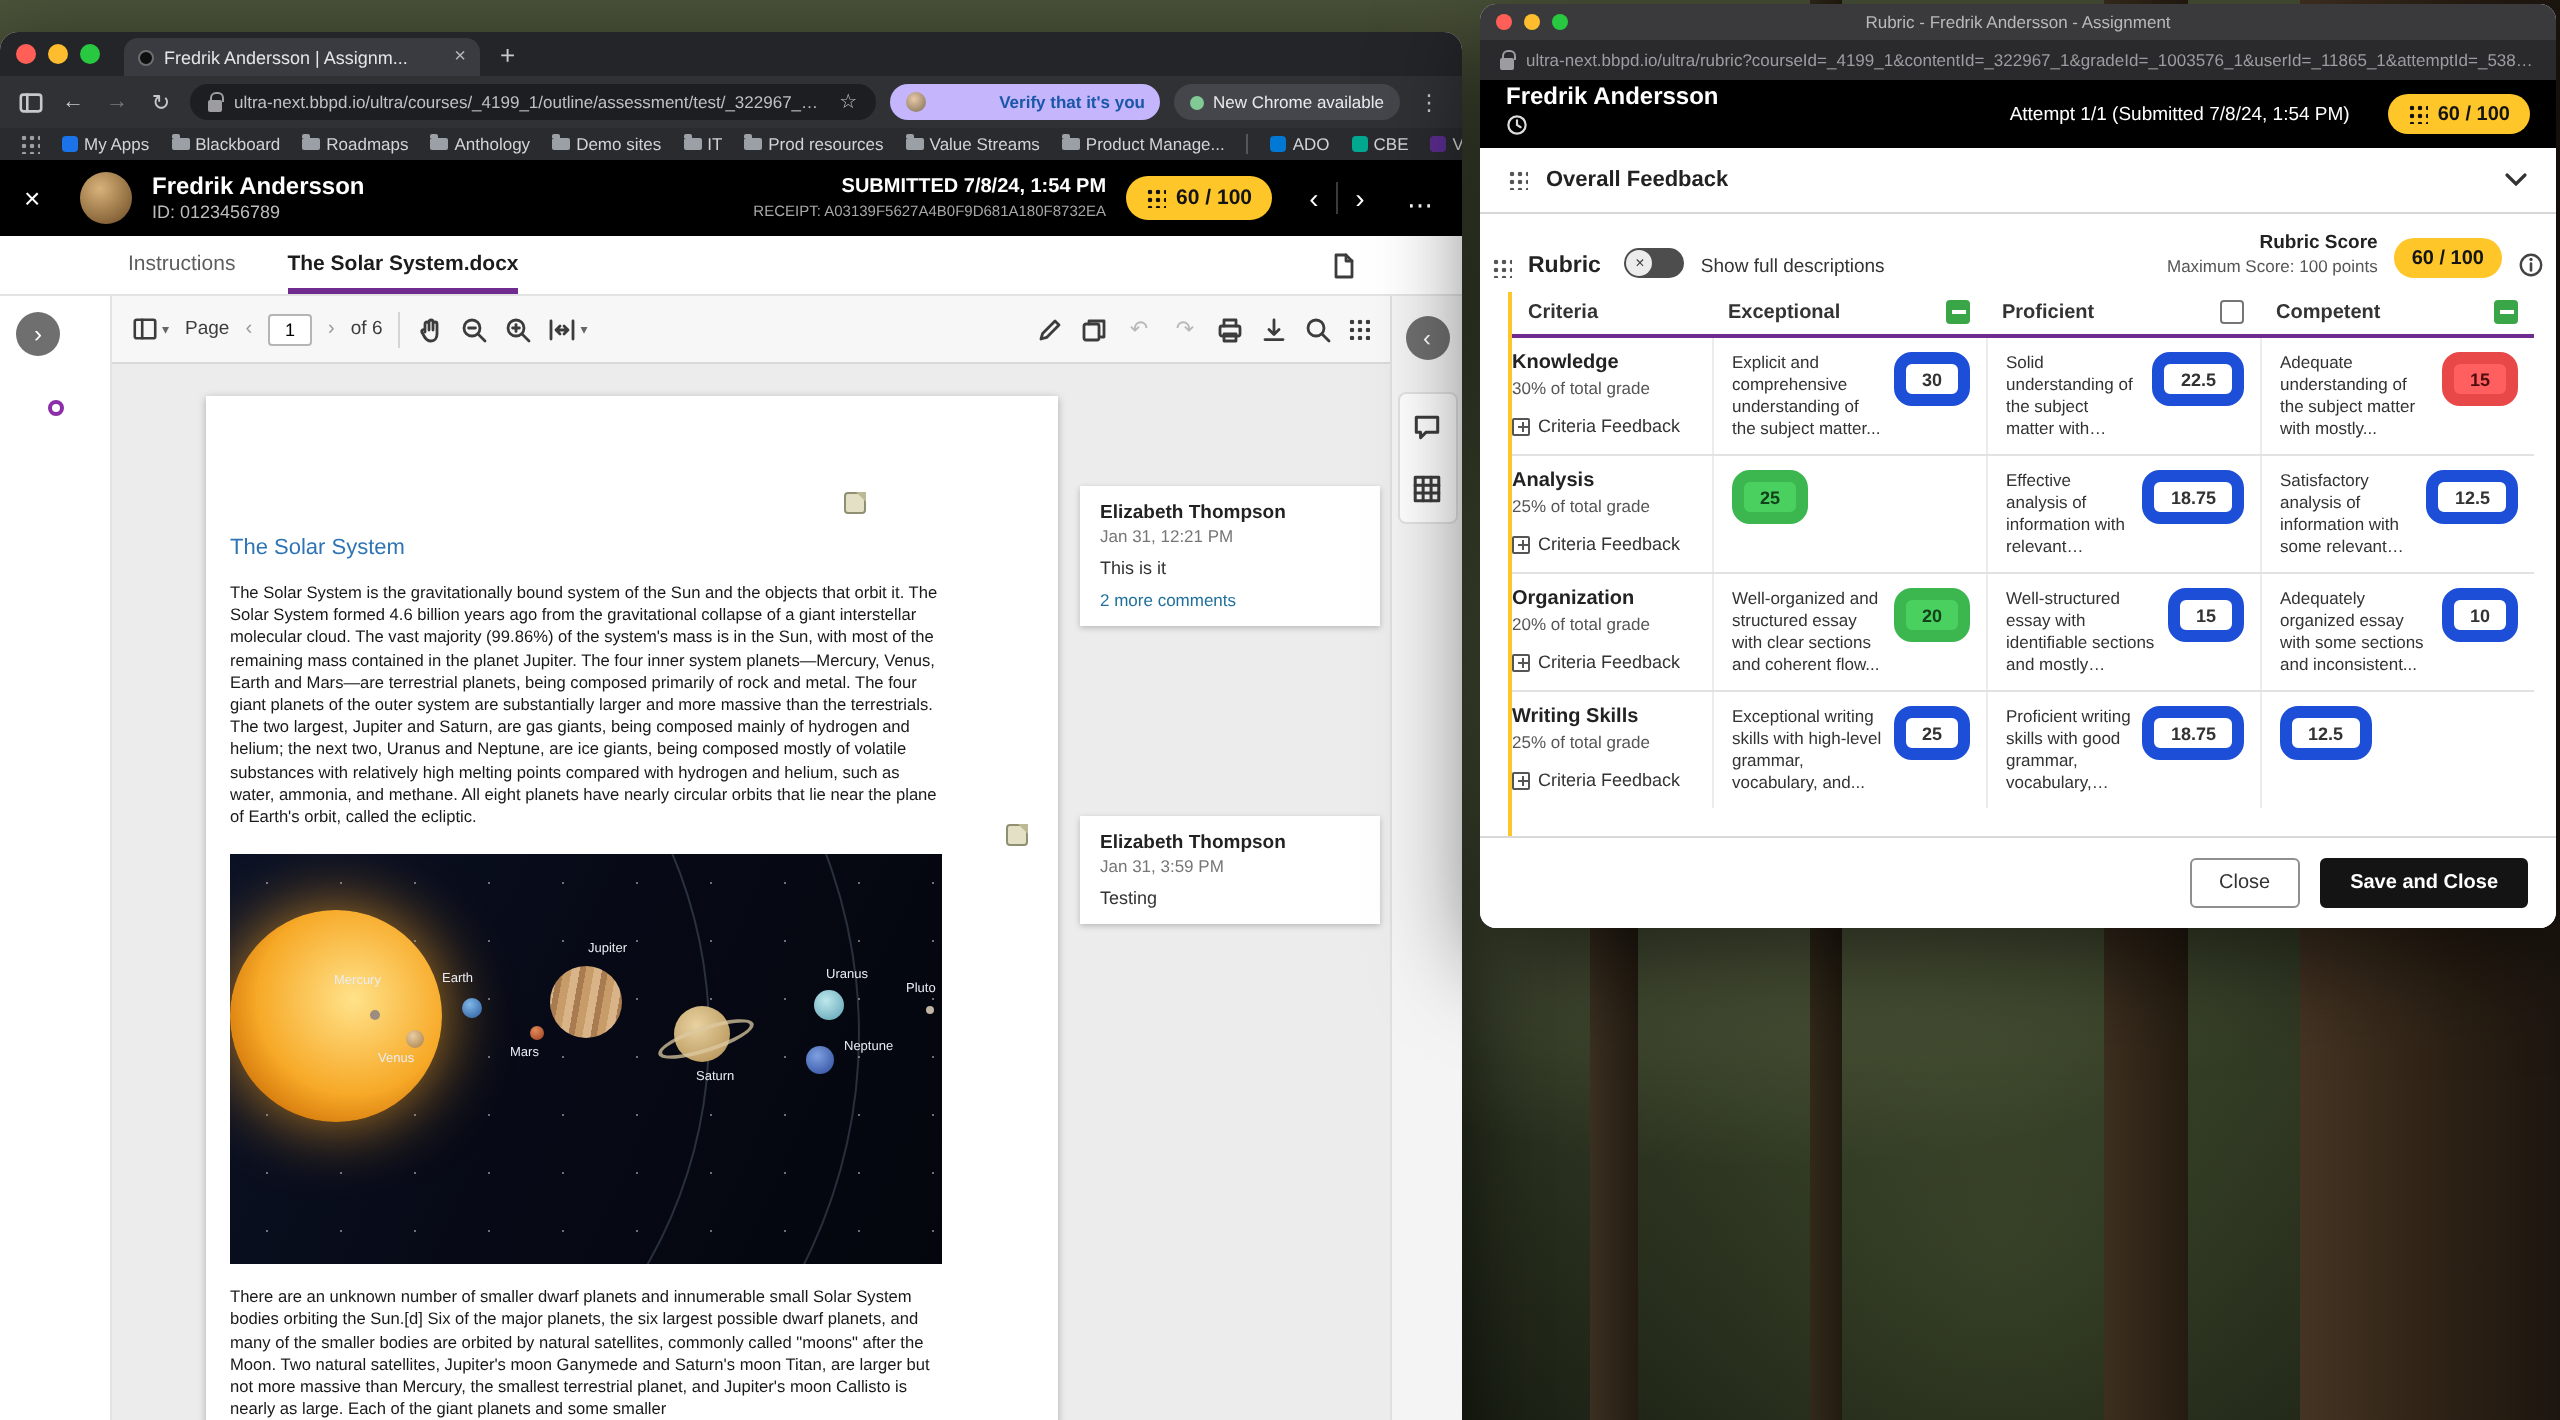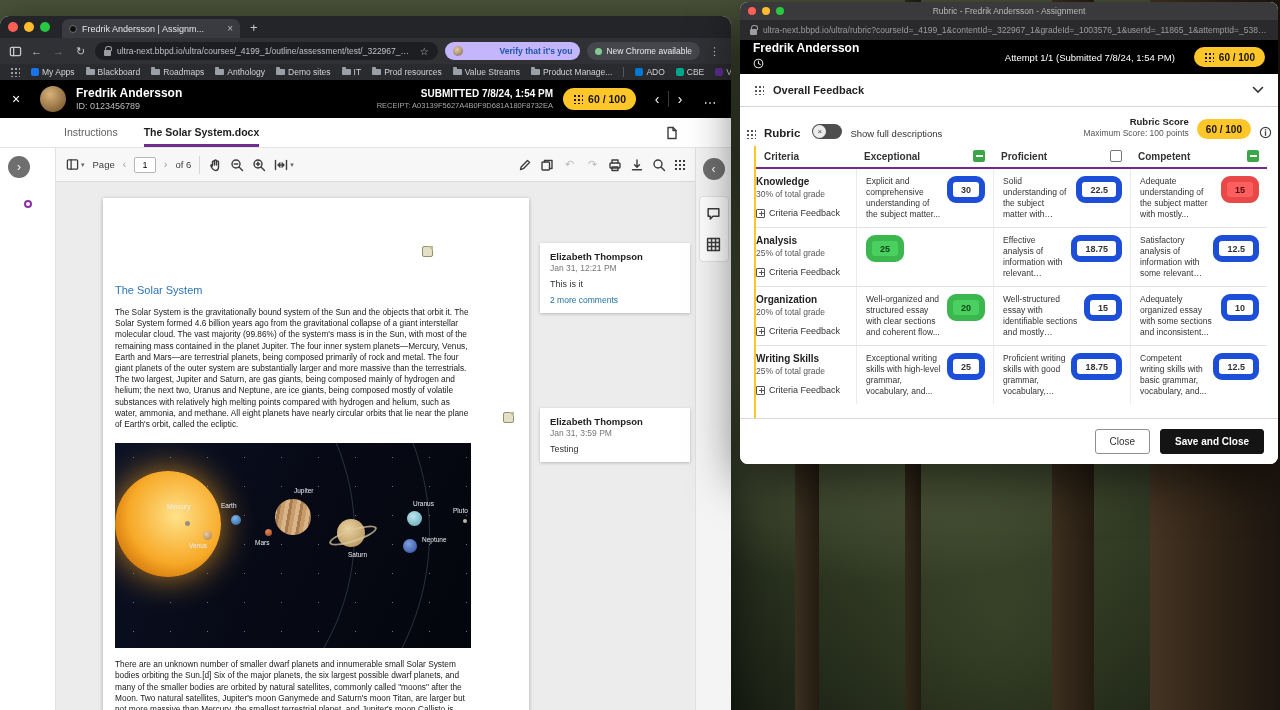--- a/index.html
+++ b/index.html
@@ -100,21 +100,21 @@
   .pg-step { color:#9a9a9a; font-size:10px; }
   .page-input { width:22px; height:16px; border:1px solid #b5b5b5; border-radius:2px; background:#fff; font-size:9px;
     text-align:center; font-family:"Liberation Sans",sans-serif; }
   .tool-sep { width:1px; height:18px; background:#d5d5d5; }
   .spacer { flex:1; }
   .tbtn { display:flex; align-items:center; gap:2px; }
 
   .doc-scroll { flex:1; position:relative; overflow:hidden; }
   .doc-page { position:absolute; left:47px; top:16px; width:426px; height:900px; background:#fff;
     box-shadow:0 1px 4px rgba(0,0,0,.28); padding:70px 58px 20px 12px; }
-  .doc-title { color:#2e74b5; font-size:11px; font-weight:normal;margin-top:16px; }
+  .doc-title { color:#2e74b5; font-size:11px; font-weight:normal; }
   .doc-p { margin-top:11px; font-size:8.3px; line-height:11.2px; color:#191919; }
   .solar-fig { margin-top:13px; width:356px; height:205px; position:relative; overflow:hidden;
     background:linear-gradient(115deg,#0b1226 0%,#070a16 45%,#04060d 100%); }
   .solar-fig .stars { position:absolute; inset:0; opacity:.5;
     background-image:radial-gradient(#cfd6e4 .5px, transparent .7px); background-size:37px 29px; }
   .orbit { position:absolute; border:1px solid rgba(170,190,220,.22); border-radius:50%; }
   .o1 { left:-260px; top:-150px; width:500px; height:480px; }
   .o2 { left:-305px; top:-190px; width:620px; height:560px; }
   .o3 { left:-345px; top:-230px; width:740px; height:640px; }
   .o4 { left:-385px; top:-270px; width:860px; height:720px; }
@@ -667,21 +667,20 @@
         </div>
         <div class="rt-scell">
             <span class="rt-desc">Exceptional writing skills with high-level grammar, vocabulary, and...</span>
             <span class="pill">25</span>
           </div>
         <div class="rt-scell">
             <span class="rt-desc">Proficient writing skills with good grammar, vocabulary, and...</span>
             <span class="pill">18.75</span>
           </div>
         <div class="rt-scell">
-            <span class="rt-desc">Competent writing skills with basic grammar, vocabulary, and...</span>
             <span class="pill">12.5</span>
           </div>
       </div>
     </div>
 
     <div class="rw-footer">
       <button class="btn secondary">Close</button>
       <button class="btn primary">Save and Close</button>
     </div>
   </div>

